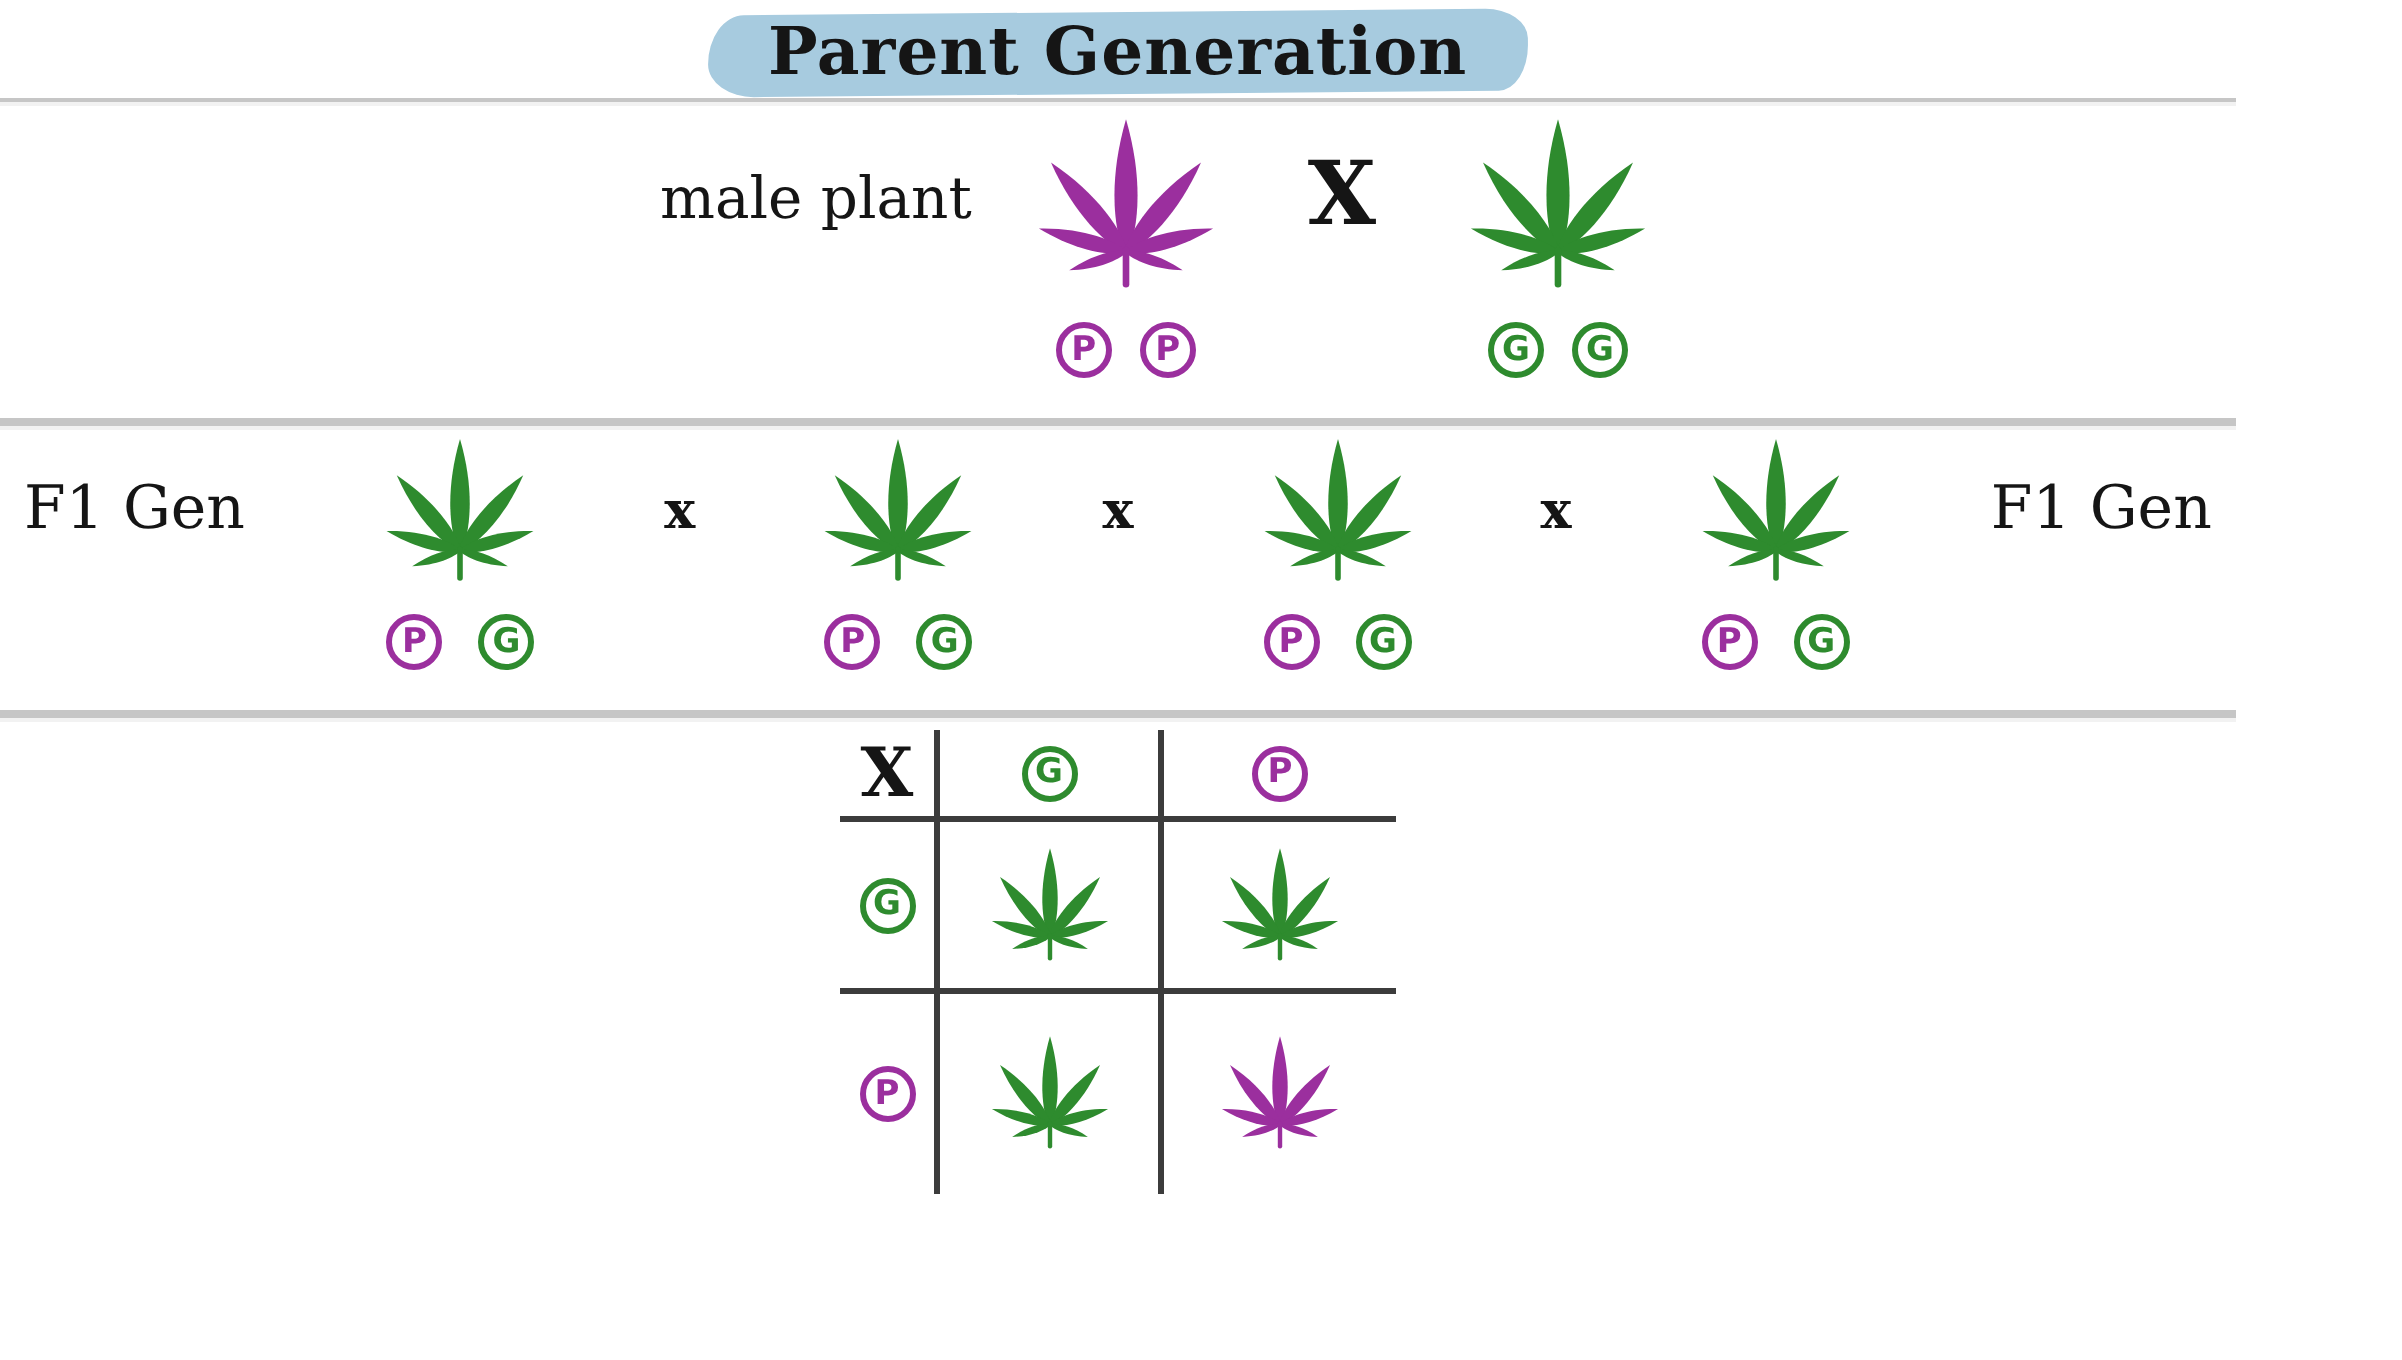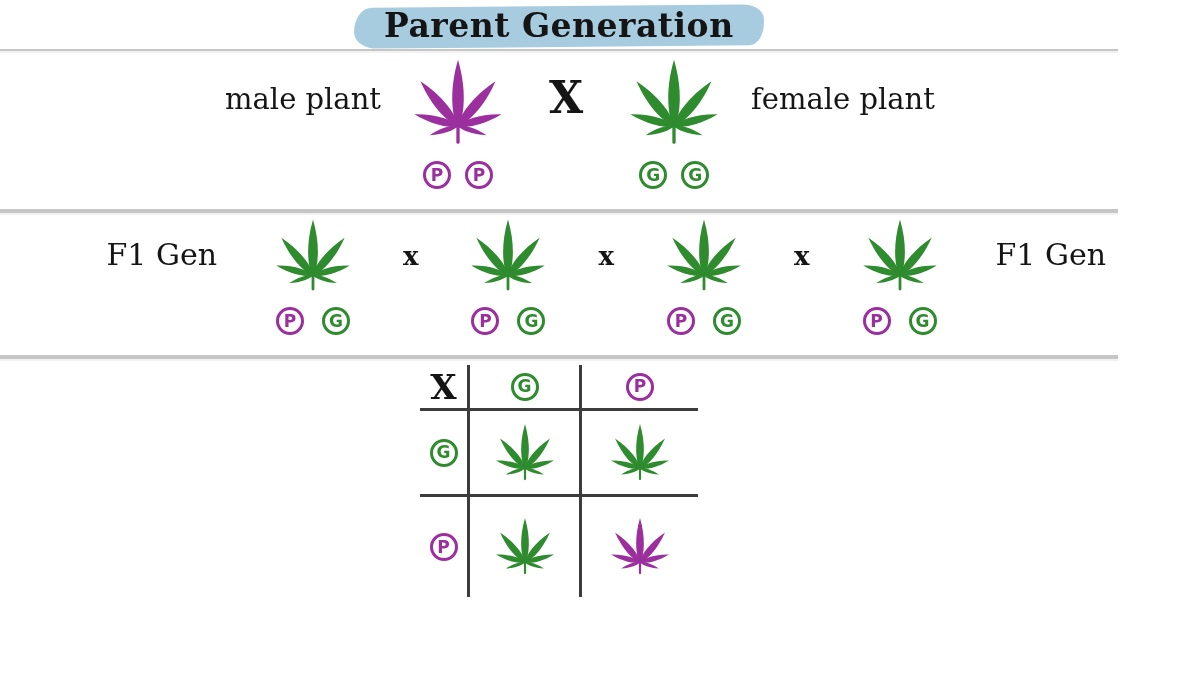--- a/index.html
+++ b/index.html
@@ -41,21 +41,21 @@
   .allele-pair{display:flex;gap:18px;justify-content:center;margin-top:12px;}
   .allele-pair.tight{gap:14px;}
 
   
   .parent-row{display:flex;align-items:center;justify-content:center;gap:26px;margin-top:6px;margin-bottom:20px;padding-left:42px;}
   .plant-col{display:flex;flex-direction:column;align-items:center;}
   .side-label{font-size:29px;transform:translateY(-24px);}
   .big-x{font-size:44px;font-weight:700;transform:translateY(-26px);padding:0 14px;}
 
   
-  .f1-row{display:flex;align-items:center;justify-content:flex-end;gap:41px;margin-top:4px;margin-bottom:20px;}
+  .f1-row{display:flex;align-items:center;justify-content:space-between;gap:41px;margin-top:4px;margin-bottom:20px;}
   .f1-label{font-size:30px;transform:translateY(-22px);padding:0 12px;}
   .small-x{font-size:26px;font-weight:700;transform:translateY(-20px);padding:0 6px;}
 
   
   .punnett{display:grid;grid-template-columns:50px 112px 116px;grid-template-rows:46px 86px 100px;
            margin:6px auto 0 auto;width:max-content;}
   .pc{display:flex;align-items:center;justify-content:center;}
   .pc.vline{border-right:3px solid var(--grid);}
   .pc.hline{border-bottom:3px solid var(--grid);}
   .punnett-x{font-size:34px;font-weight:700;}
@@ -100,21 +100,20 @@
     <span class="big-x">X</span>
     <div class="plant-col">
       <svg class="leaf leaf-lg leaf-green" viewBox="-40 -54 80 72">
           <use href="#leafshape"></use>
         </svg>
       <div class="allele-pair tight">
         <span class="allele green">G</span>
         <span class="allele green">G</span>
       </div>
     </div>
-    <span class="side-label">female plant</span>
   </div>
 
   <hr class="divider">
   <hr class="divider">
 
   <div class="f1-row">
     <span class="f1-label">F1 Gen</span>
 
     <div class="plant-col">
       <svg class="leaf leaf-md leaf-green" viewBox="-40 -54 80 72">

